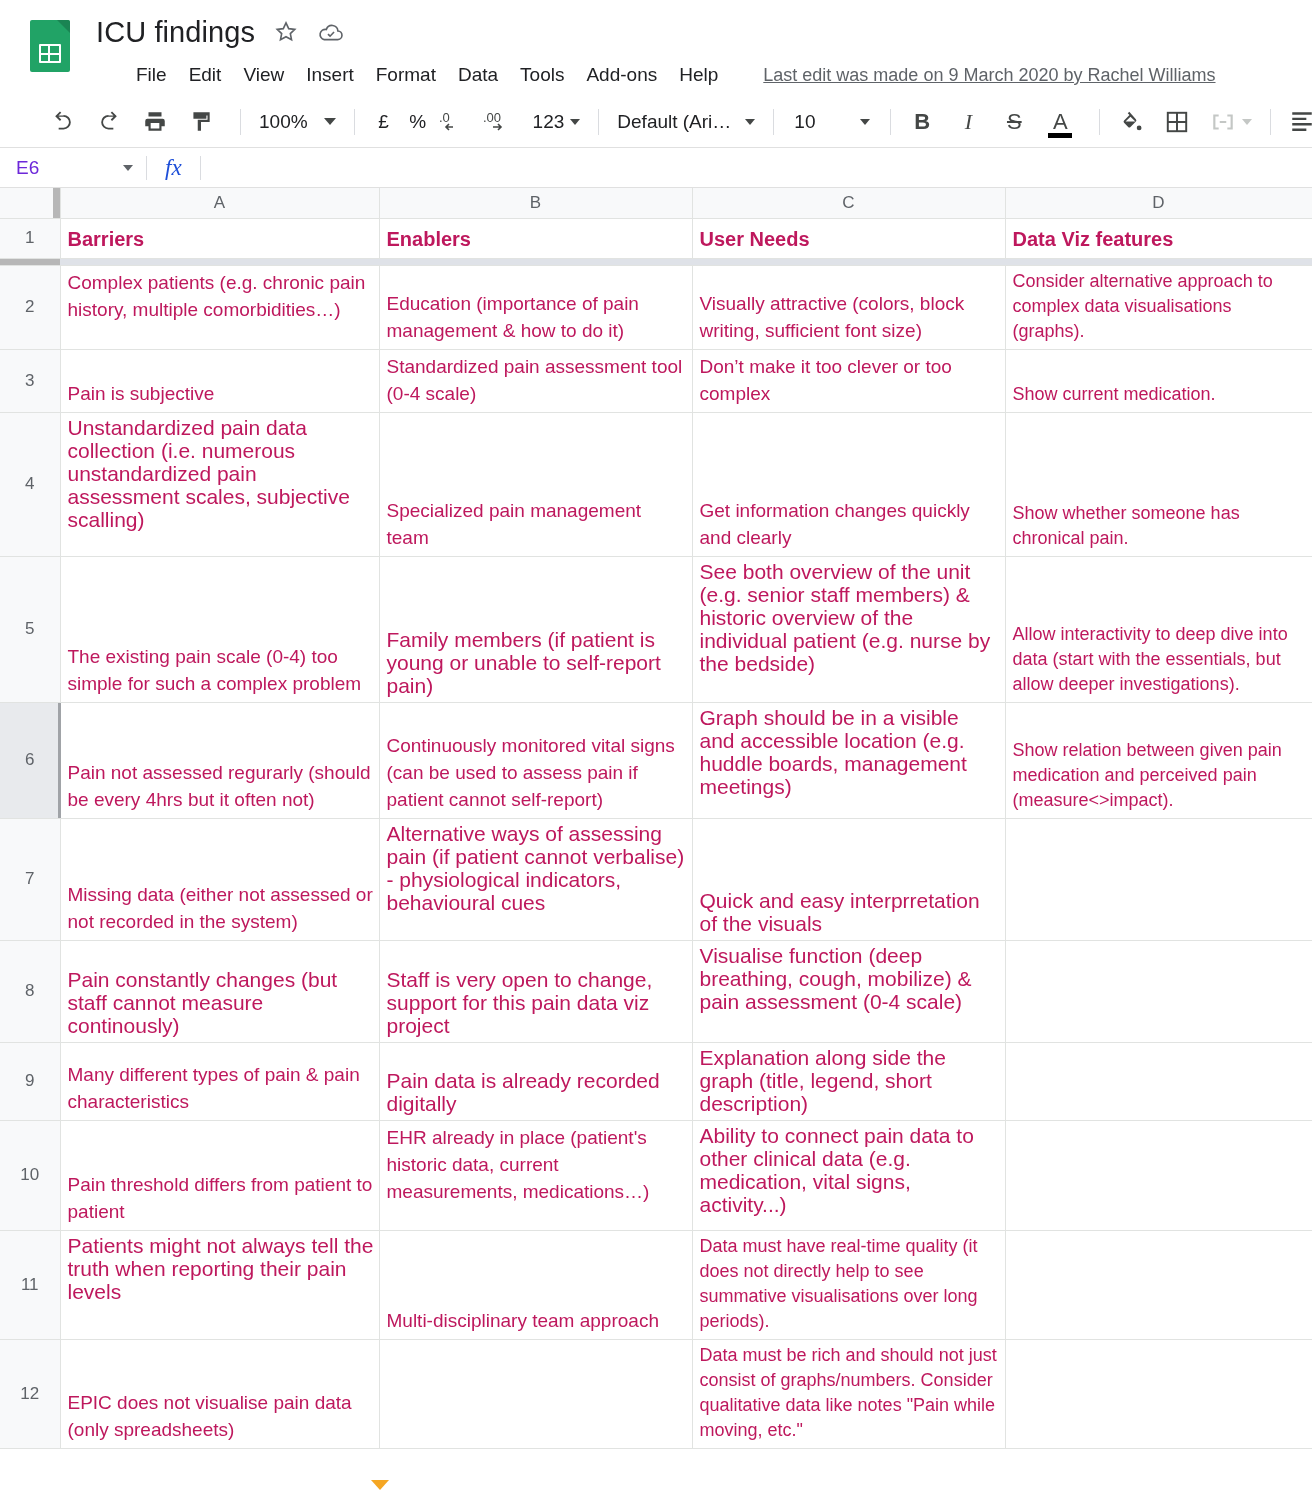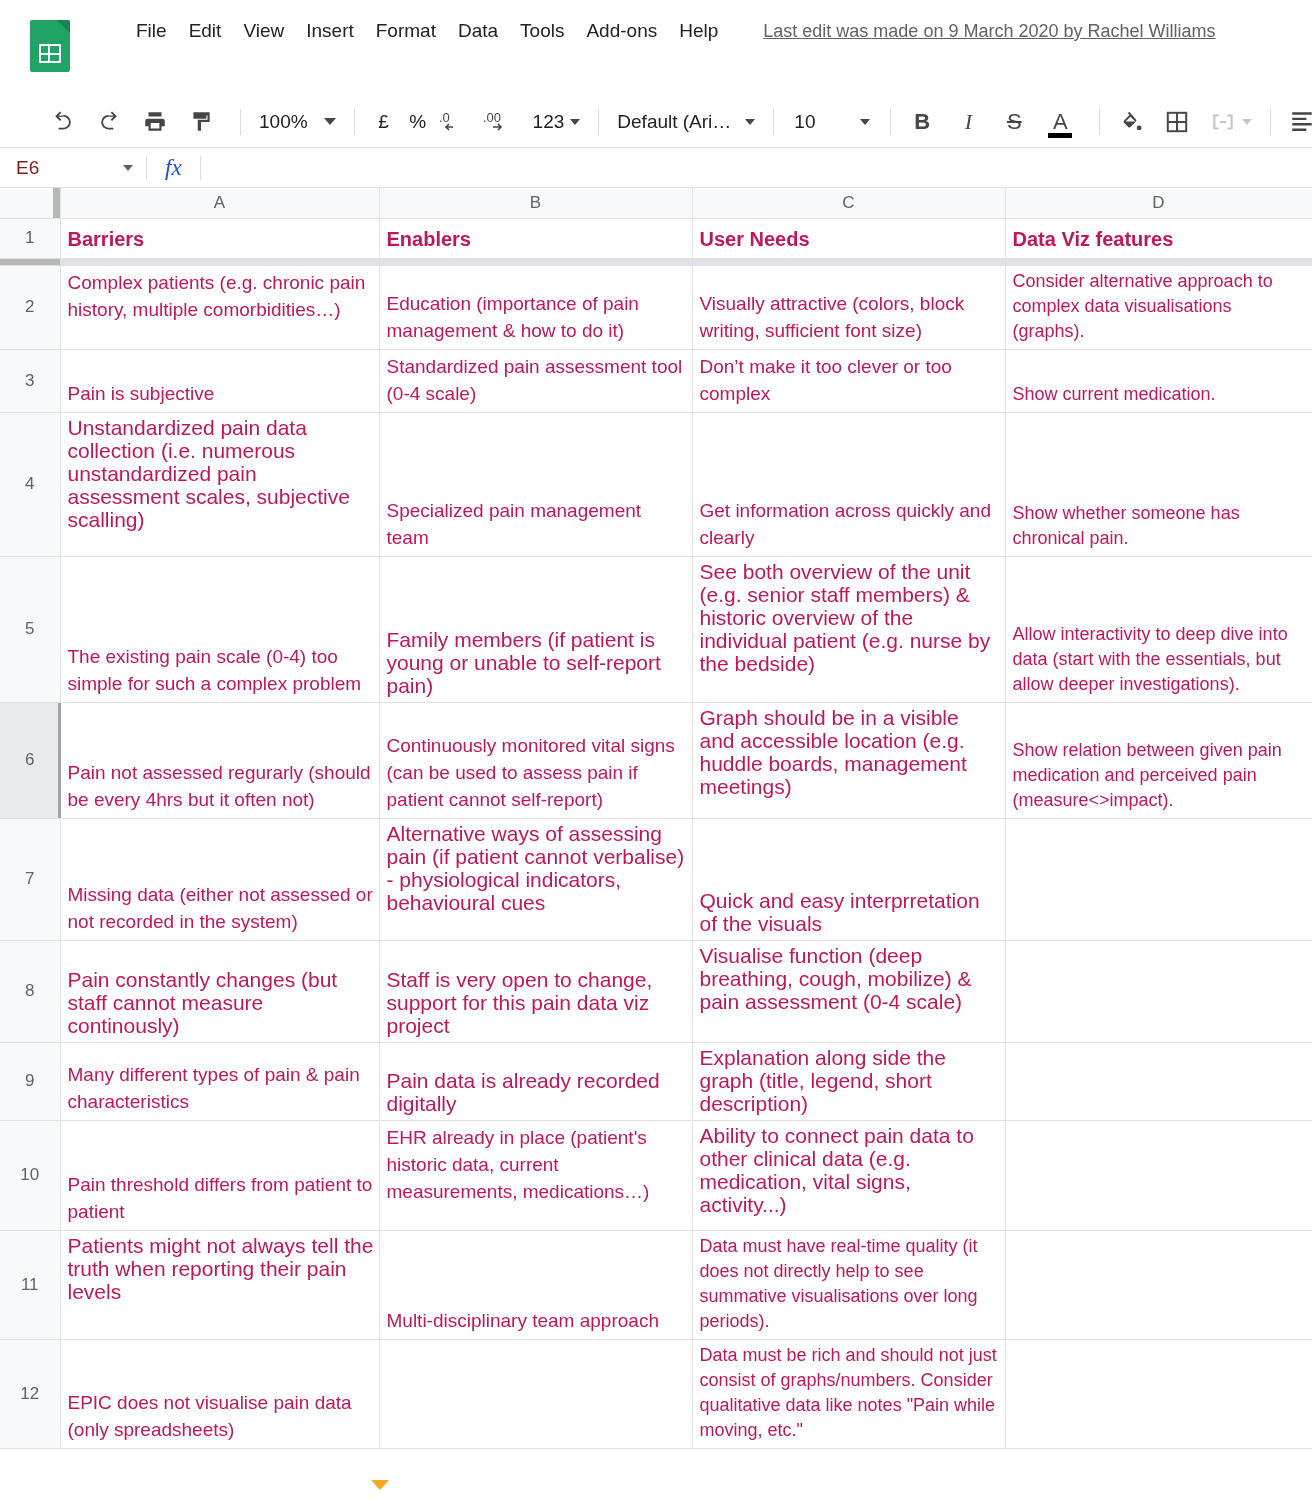--- a/index.html
+++ b/index.html
@@ -147,21 +147,21 @@
   .formulabar {
     display: flex; align-items: center;
     height: 40px;
     background: #ffffff;
     border-bottom: 1px solid #e0e0e0;
   }
   .namebox {
     width: 146px; height: 40px;
     display: flex; align-items: center; justify-content: space-between;
     padding: 0 13px 0 16px;
-    font-size: 19px; color: #7f1d1d;
+    font-size: 19px; color: #6d28d9;
   }
   .namebox .ncaret {
     width:0;height:0;border-left:5px solid transparent;border-right:5px solid transparent;border-top:6px solid #5f6368;
   }
   .fx-sep { width: 1px; height: 24px; background: #dadce0; }
   .fx {
     font-family: "Liberation Serif", serif;
     font-style: italic;
     font-size: 23px;
     color: #1d4ed8;
@@ -257,20 +257,34 @@
 <body>
 
 <div class="titlebar">
   <div class="doc-icon">
     <div class="sheet">
         <div class="fold"></div>
         <div class="grid"></div>
       </div>
   </div>
   <div class="title-col">
+    <div class="title-row">
+      <div class="doc-title">ICU findings</div>
+      <span class="title-icon">
+        <svg width="26" height="26" viewBox="0 0 24 24">
+            <path d="M12 3.6l2.5 5.3 5.6.7-4.1 3.9 1.1 5.7L12 16.4 6.9 19.2 8 13.5 3.9 9.6l5.6-.7z" fill="none" stroke="#5f6368" stroke-width="1.5"></path>
+          </svg>
+      </span>
+      <span class="title-icon">
+        <svg width="28" height="28" viewBox="0 0 24 24">
+          <path d="M6.2 18.5h11.3a3.7 3.7 0 0 0 .4-7.4 5.1 5.1 0 0 0-9.9-1.3 3.9 3.9 0 0 0-1.8 8.7z" fill="none" stroke="#5f6368" stroke-width="1.4"></path>
+          <path d="M9.4 13.8l1.8 1.8 3.4-3.6" fill="none" stroke="#5f6368" stroke-width="1.4"></path>
+        </svg>
+      </span>
+    </div>
     <div class="menu-row">
       <div class="menu-item">File</div>
       <div class="menu-item">Edit</div>
       <div class="menu-item">View</div>
       <div class="menu-item">Insert</div>
       <div class="menu-item">Format</div>
       <div class="menu-item">Data</div>
       <div class="menu-item">Tools</div>
       <div class="menu-item">Add-ons</div>
       <div class="menu-item">Help</div>
@@ -429,21 +443,21 @@
         <td class="cell">Pain is subjective</td>
         <td class="cell" style="vertical-align:top">Standardized pain assessment tool (0-4 scale)</td>
         <td class="cell" style="vertical-align:top">Don’t make it too clever or too complex</td>
         <td class="cell small">Show current medication.</td>
       </tr>
 
       <tr style="height:144px">
         <td class="rowhead">4</td>
         <td class="cell big" style="vertical-align:top">Unstandardized pain data collection (i.e. numerous unstandardized pain assessment scales, subjective scalling)</td>
         <td class="cell">Specialized pain management team</td>
-        <td class="cell">Get information across quickly and clearly</td>
+        <td class="cell">Get information changes quickly and clearly</td>
         <td class="cell small">Show whether someone has chronical pain.</td>
       </tr>
 
       <tr style="height:146px">
         <td class="rowhead">5</td>
         <td class="cell">The existing pain scale (0-4) too simple for such a complex problem</td>
         <td class="cell big">Family members (if patient is young or unable to self-report pain)</td>
         <td class="cell big" style="vertical-align:top">See both overview of the unit (e.g. senior staff members) &amp; historic overview of the individual patient (e.g. nurse by the bedside)</td>
         <td class="cell small">Allow interactivity to deep dive into data (start with the essentials, but allow deeper investigations).</td>
       </tr>

